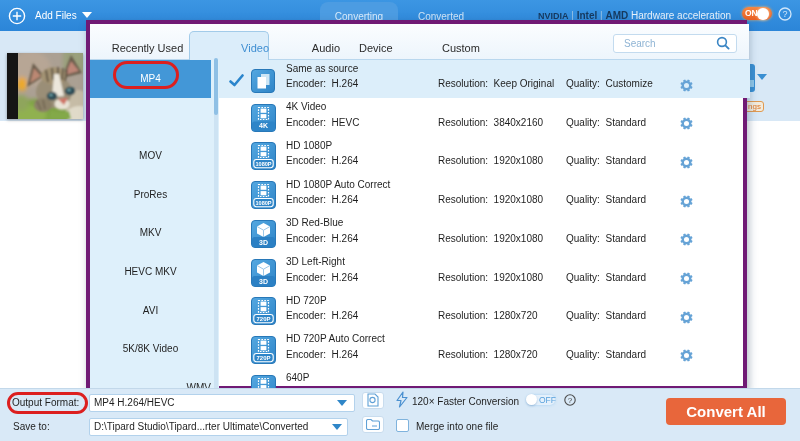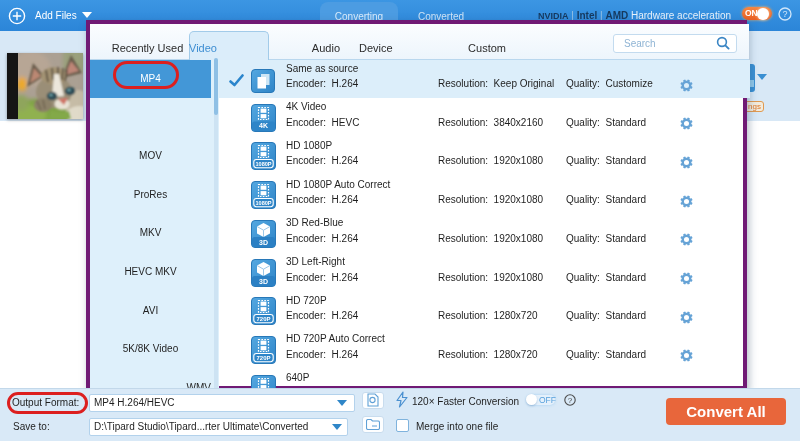--- a/index.html
+++ b/index.html
@@ -75,24 +75,24 @@
 <path d="M44 57 Q52 61 62 58 L64 66 L42 66 Z" fill="#83a94a"></path>
 </g>
 <rect x="0" y="0" width="11" height="66" fill="#151515"></rect>
 </svg>
 </div>
 
 <div style="position:absolute;left:86px;top:19.5px;width:661px;height:370.5px;background:#fff;border:4px solid #701a75;box-shadow:2px 3px 8px rgba(40,70,100,.35)">
   <div style="position:absolute;left:0;top:0;width:659px;height:36px;background:linear-gradient(#fbfdff,#edf5fc);border-bottom:1px solid #b9d7ee"></div>
   <div style="position:absolute;left:21px;top:18.5px;width:73px;text-align:center;font-size:11px;color:#2b2b2b;white-space:nowrap">Recently Used</div>
   <div style="position:absolute;left:99px;top:7px;width:80px;height:29px;background:#dbedfa;border:1px solid #a2cbe9;border-bottom:none;border-radius:5px 5px 0 0"></div>
-  <div style="position:absolute;left:99px;top:18.5px;width:80px;text-align:left;font-size:11px;color:#3e8ed2">Video</div>
+  <div style="position:absolute;left:99px;top:18.5px;width:80px;text-align:right;font-size:11px;color:#3e8ed2">Video</div>
   <div style="position:absolute;left:190px;top:18.5px;width:60px;text-align:right;font-size:11px;color:#2b2b2b">Audio</div>
   <div style="position:absolute;left:269px;top:18.5px;width:60px;font-size:11px;color:#2b2b2b">Device</div>
-  <div style="position:absolute;left:352px;top:18.5px;width:64px;text-align:right;font-size:11px;color:#2b2b2b">Custom</div>
+  <div style="position:absolute;left:352px;top:18.5px;width:64px;text-align:left;font-size:11px;color:#2b2b2b">Custom</div>
   <div style="position:absolute;left:523px;top:10px;width:124px;height:19px;background:#fff;border:1px solid #c3dbef;border-radius:3px"></div>
   <div style="position:absolute;left:534px;top:10px;height:19px;line-height:19px;font-size:10px;color:#8fb4d4">Search</div>
   <svg style="position:absolute;left:626px;top:12.5px" width="14" height="14" viewBox="0 0 14 14">
       <circle cx="6" cy="6" r="4.4" fill="none" stroke="#3a85c4" stroke-width="1.6"></circle>
       <path d="M9.3 9.3 L12.6 12.6" stroke="#3a85c4" stroke-width="1.9" stroke-linecap="round"></path>
     </svg>
   <div style="position:absolute;left:0;top:36px;width:129px;height:333px;background:#def0fb"></div>
   <div style="position:absolute;left:0;top:36.0px;width:121px;height:38.70px;background:#4397d7"></div>
 <div style="position:absolute;left:0;top:36.0px;width:121px;height:38.70px;line-height:38.70px;text-align:center;color:#fff;font-size:10px">MP4</div>
 <div style="position:absolute;left:0;top:113.4px;width:121px;height:38.70px;line-height:38.70px;text-align:center;color:#1f1f1f;font-size:10px">MOV</div>

